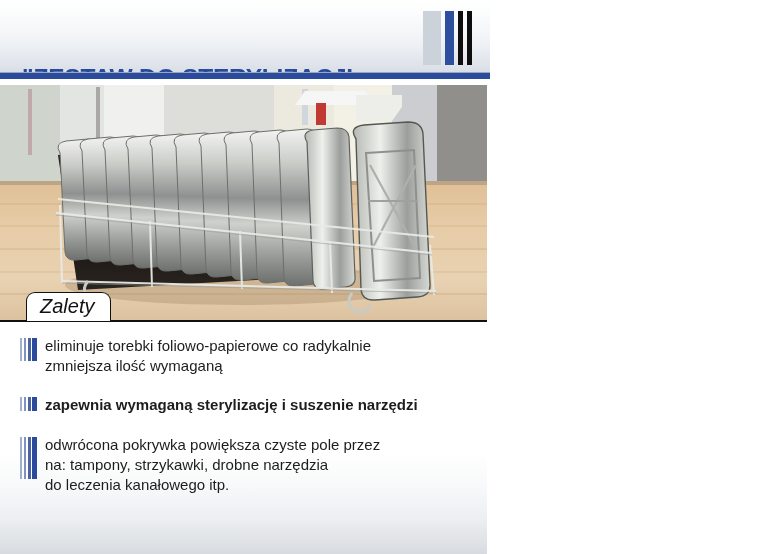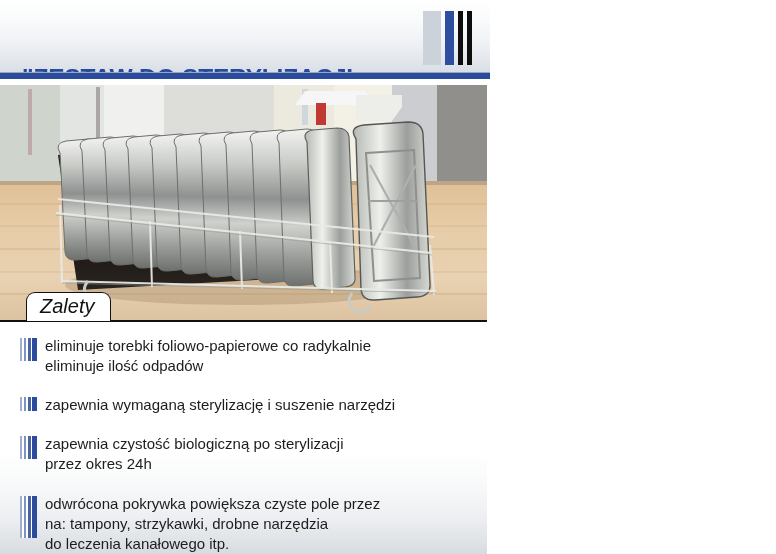--- a/index.html
+++ b/index.html
@@ -168,21 +168,21 @@
   .mark-h4 { height: 42px; }
 
   .bullet-text {
     flex: 1 1 auto;
     font-size: 15px;
     line-height: 20px;
     color: #1d1d1d;
     text-align: justify;
     text-justify: inter-word;
   }
-  .bullet-text.nowrap-last { text-align: left; }
+  .bullet-text.nowrap-last { text-align: left; font-weight: bold; }
   .bullet-text .lastline { text-align: left; }
 </style>
 </head>
 <body>
 
 <div id="poster">
 
   <div id="header">
 
     <div id="header-title">
@@ -345,54 +345,39 @@
         <span class="m1"></span>
           <span class="m2"></span>
           <span class="m3"></span>
           <span class="m4"></span>
           <span class="m5"></span>
           <span class="m6"></span>
           <span class="m7"></span>
       </span>
       <span class="bullet-text">
         <span>eliminuje  torebki  foliowo-papierowe  co  radykalnie</span>
-        <span class="lastline" style="display:block">eliminuje ilość odpadów</span>
+        <span class="lastline" style="display:block">zmniejsza ilość wymaganą</span>
       </span>
     </div>
 
     <div class="bullet-row r2">
       <span class="bullet-mark mark-h2">
         <span class="m1"></span>
           <span class="m2"></span>
           <span class="m3"></span>
           <span class="m4"></span>
           <span class="m5"></span>
           <span class="m6"></span>
           <span class="m7"></span>
       </span>
       <span class="bullet-text nowrap-last">
         <span class="lastline" style="display:block">zapewnia wymaganą sterylizację i suszenie narzędzi</span>
       </span>
     </div>
 
-    <div class="bullet-row r3">
-      <span class="bullet-mark mark-h3">
-        <span class="m1"></span>
-          <span class="m2"></span>
-          <span class="m3"></span>
-          <span class="m4"></span>
-          <span class="m5"></span>
-          <span class="m6"></span>
-          <span class="m7"></span>
-      </span>
-      <span class="bullet-text nowrap-last">
-        <span class="lastline" style="display:block">zapewnia czystość biologiczną po sterylizacji</span>
-        <span class="lastline" style="display:block">przez okres 24h</span>
-      </span>
-    </div>
 
     <div class="bullet-row r4">
       <span class="bullet-mark mark-h4">
         <span class="m1"></span>
           <span class="m2"></span>
           <span class="m3"></span>
           <span class="m4"></span>
           <span class="m5"></span>
           <span class="m6"></span>
           <span class="m7"></span>

